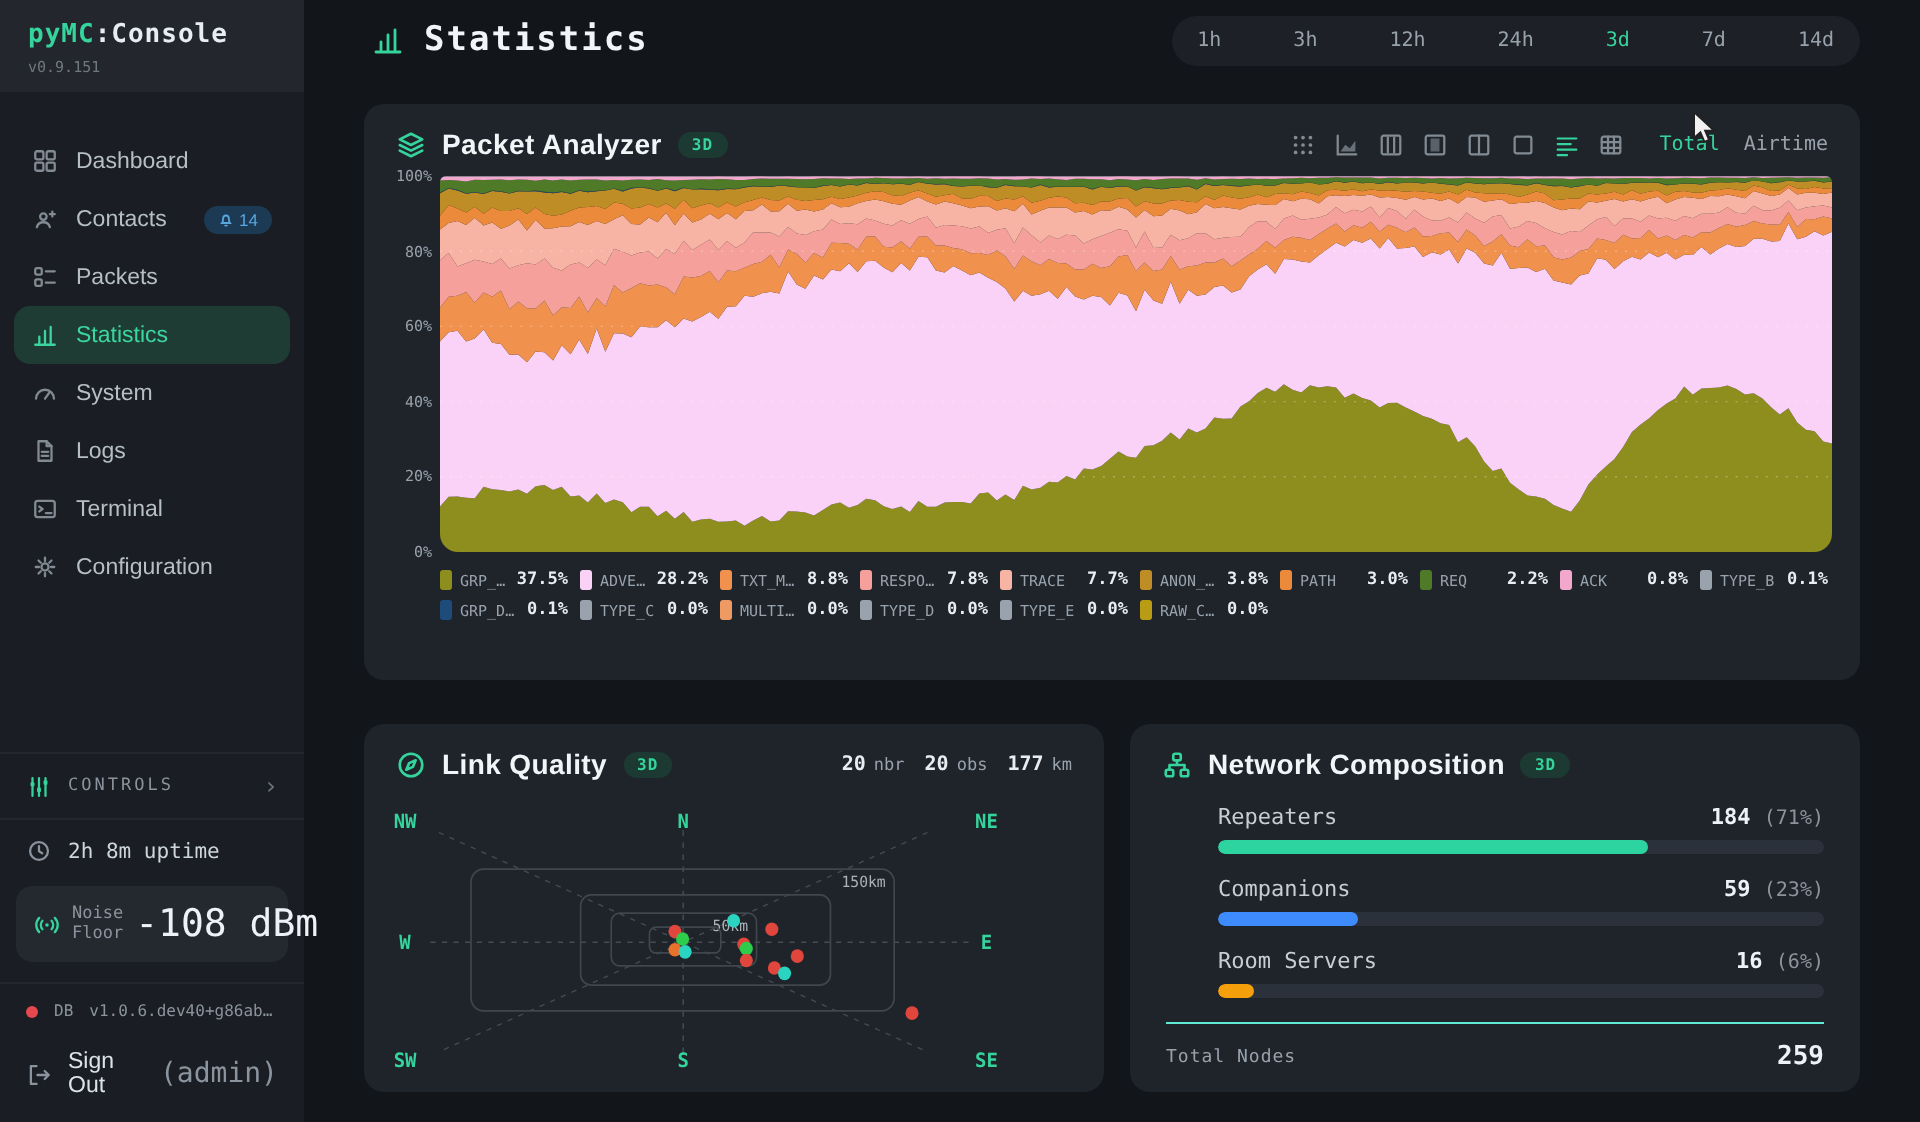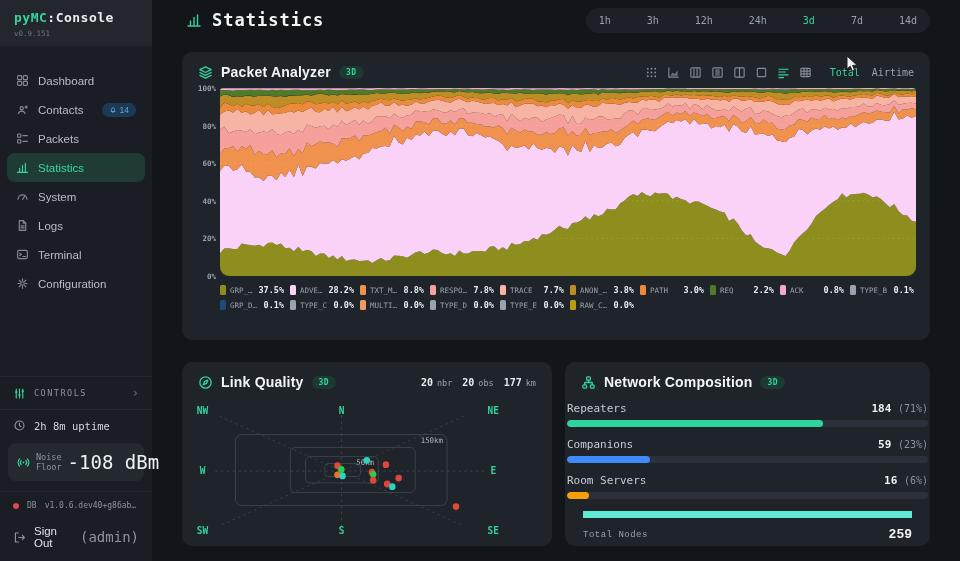--- a/index.html
+++ b/index.html
@@ -56,21 +56,21 @@
   
   .card-analyzer { margin:12px 30px 0; height:288px; display:flex; flex-direction:column; }
   .chart-tools { margin-left:auto; display:flex; align-items:center; gap:9px; }
   .tool-icon { width:13px; height:13px; color:#828b94; cursor:pointer; }
   .tool-icon.active { color:#35d49c; }
   .view-toggle { display:flex; gap:12px; margin-left:10px; }
   .view-item { font-size:10px; color:#98a2ac; cursor:pointer; }
   .view-item.active { color:#35d49c; }
   .chart-row { display:flex; padding:2px 14px 0 8px; }
   .y-axis { width:30px; position:relative; flex-shrink:0; }
-  .y-tick { position:absolute; right:4px; transform:translateY(-50%); font-size:7.5px; font-weight:bold; color:#98a2ac; }
+  .y-tick { position:absolute; right:4px; transform:translateY(-50%); font-size:7.5px; font-weight:normal; color:#98a2ac; }
   .area-wrap { flex:1; border-radius:3px 3px 9px 9px; overflow:hidden; height:188px; }
   .area-wrap svg { width:100%; height:100%; }
   .legend { display:grid; grid-template-columns:repeat(10,1fr); column-gap:6px; row-gap:5px; padding:9px 16px 10px 38px; }
   .legend-item { display:flex; align-items:center; gap:4px; min-width:0; }
   .legend-swatch { width:6px; height:10px; border-radius:1.5px; flex-shrink:0; }
   .legend-name { font-size:7.5px; color:#98a2ac; white-space:nowrap; overflow:hidden; text-overflow:ellipsis; }
   .legend-pct { margin-left:auto; font-size:8.5px; font-weight:bold; color:#e8edf2; white-space:nowrap; }
 
   
   .bottom-row { display:flex; gap:13px; margin:22px 30px 0; }
@@ -79,29 +79,29 @@
   .link-stat { display:flex; gap:4px; align-items:baseline; }
   .link-stat .v { font-size:10px; font-weight:bold; color:#e8edf2; }
   .link-stat .u { font-size:8.5px; color:#98a2ac; }
   .compass-body { position:absolute; left:10px; right:44px; top:40px; bottom:8px; }
   .compass-body svg { width:100%; height:100%; }
   .zoom-col { position:absolute; right:12px; top:42px; display:flex; flex-direction:column; gap:2.5px; }
   .zoom-btn { width:21px; height:19px; border-radius:4px; background:#272d35; border:1px solid #2f363f; color:#aeb6bf; font-size:8px; display:flex; align-items:center; justify-content:center; cursor:pointer; }
   .zoom-btn.active { background:#1c3a31; border-color:#2e6e56; color:#35d49c; }
 
   .card-net { flex:1; height:184px; display:flex; flex-direction:column;text-align:center; }
-  .net-rows { padding:6px 2px 0; }
+  .net-rows { padding:6px 18px 0;margin-left:26px; }
   .net-row { margin-bottom:11px; }
   .net-row-top { display:flex; align-items:baseline; }
   .net-label { font-size:11px; color:#c6cdd4; }
   .net-value { margin-left:auto; font-size:11px; font-weight:bold; color:#eef2f6; }
   .net-pct { font-size:10px; color:#8b949e; font-weight:normal; }
   .net-track { margin-top:5px; height:7px; border-radius:4px; background:#2b313a; overflow:hidden; }
   .net-fill { height:100%; border-radius:4px; }
-  .net-total { border-top:7px solid #5eead4; margin:1px 18px 0; padding:9px 0 0; display:flex; align-items:center;font-family:Liberation Mono, monospace; }
+  .net-total { border-top:1px solid #5eead4; margin:1px 18px 0; padding:9px 0 0; display:flex; align-items:center; }
   .net-total-label { font-size:9px; color:#98a2ac; letter-spacing:0.5px; }
   .net-total-value { margin-left:auto; font-size:13px; font-weight:bold; color:#eef2f6; }
 
   .cursor { position:absolute; left:846px; top:55px; z-index:99; pointer-events:none; }
 </style>
 </head>
 <body>
 
 <aside class="sidebar">
   <div class="logo-block">

